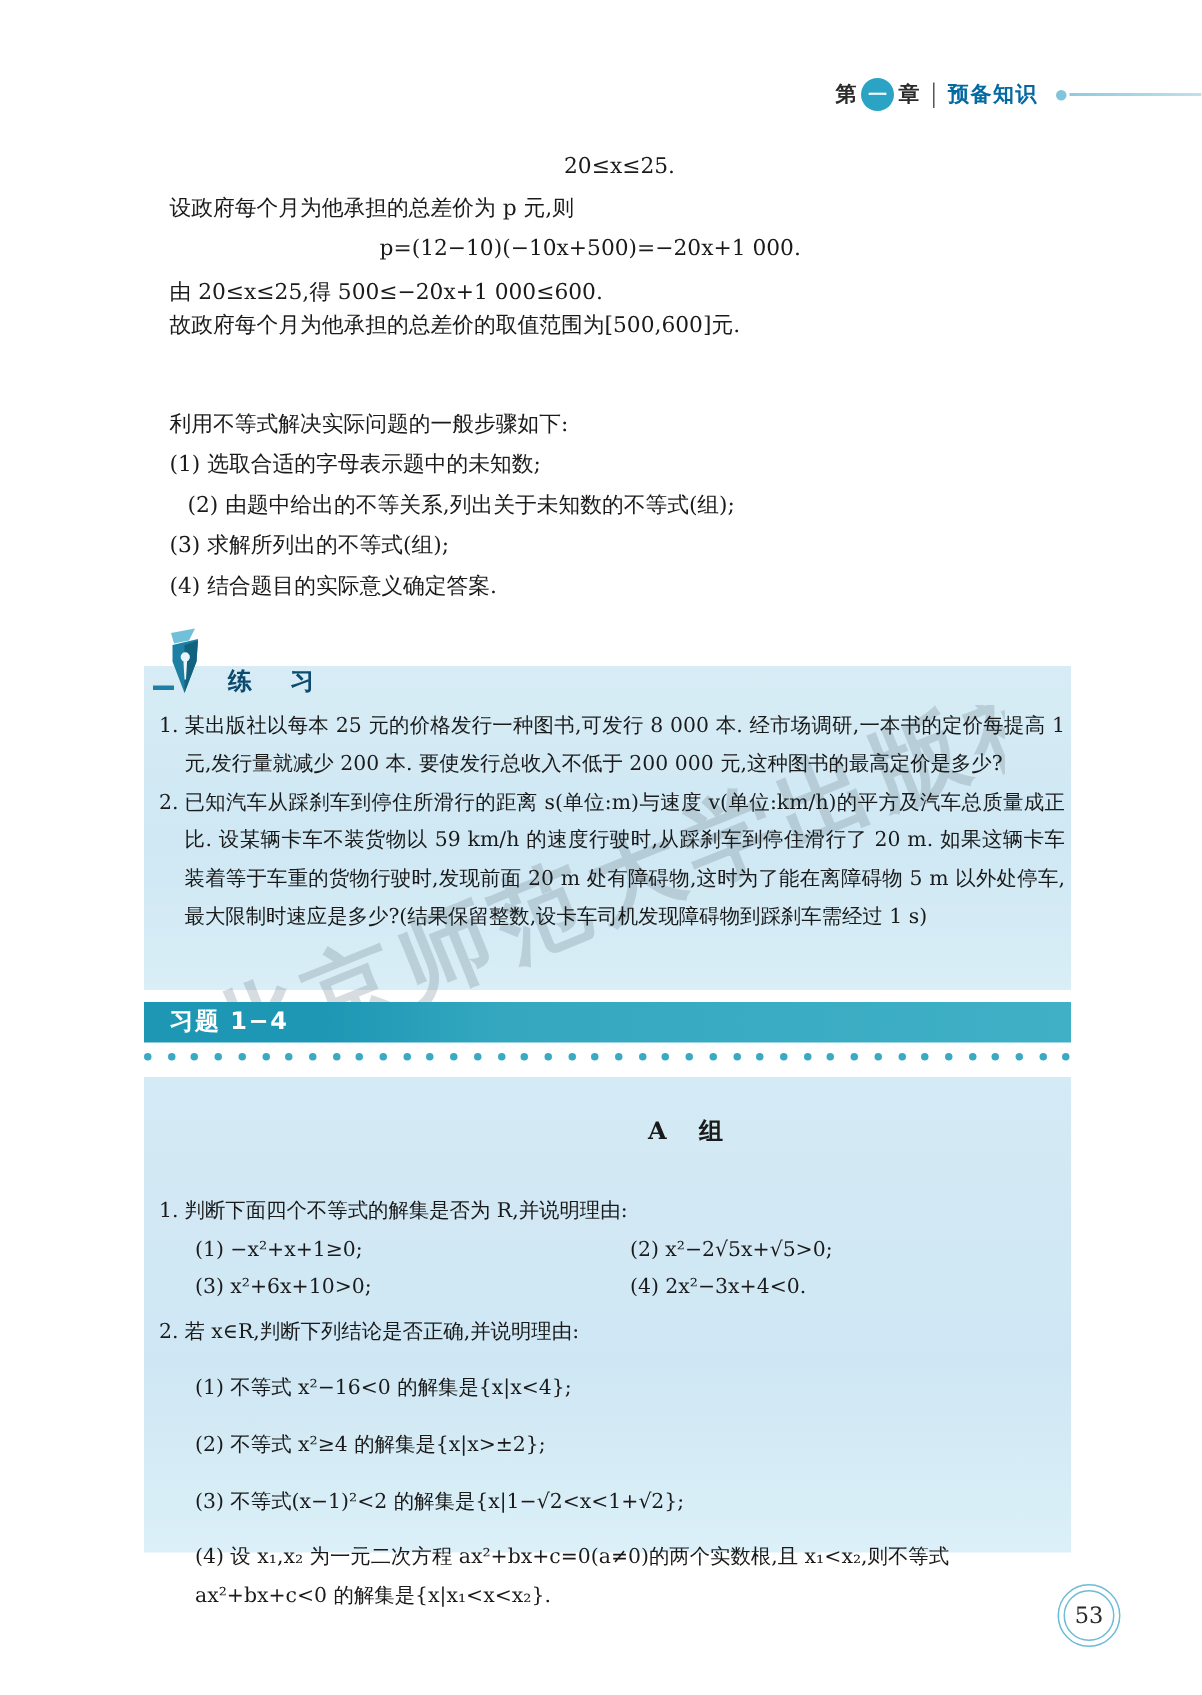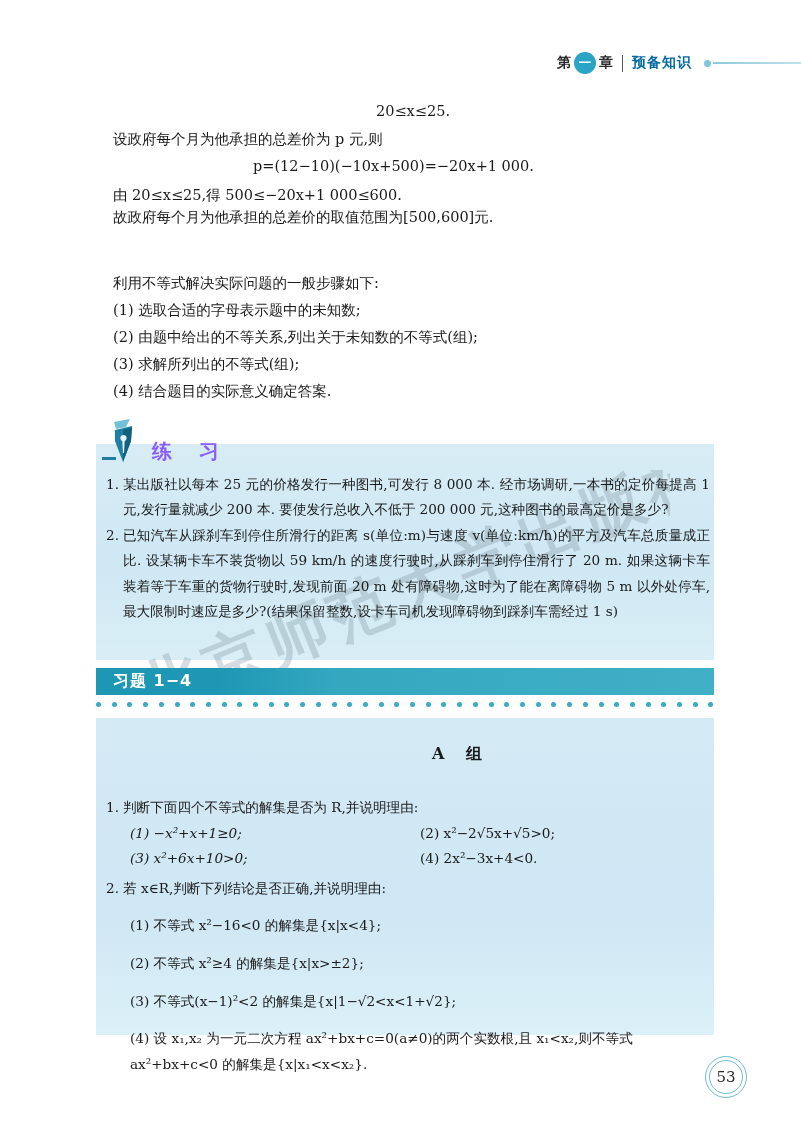--- a/index.html
+++ b/index.html
@@ -94,21 +94,21 @@
   .practice-hd{
     position:absolute;left:96px;top:424px;height:44px;
     display:flex;align-items:flex-end;z-index:5;
   }
   .pen{
     position:relative;width:46px;height:52px;margin-left:4px;
   }
   .pen svg{position:absolute;left:0;top:0;}
   .practice-label{
     font-family:"DejaVu Sans","Liberation Sans",sans-serif;
-    font-size:20px;font-weight:bold;color:#8b5cf6;
+    font-size:16px;font-weight:bold;color:#0c4a6e;
     letter-spacing:10px;margin-left:6px;margin-bottom:3px;
   }
   .practice-list{
     position:absolute;left:106px;top:472px;width:604px;
     font-size:13.6px;line-height:25.4px;z-index:5;
   }
   .pitem{display:flex;margin-bottom:0;}
   .pnum{width:17px;flex:0 0 17px;}
   .pbody{flex:1;text-align:justify;}
 
@@ -146,21 +146,21 @@
     font-size:16px;font-weight:bold;
     font-family:"DejaVu Serif","Liberation Serif",serif;
     letter-spacing:8px;
   }
   .ex-list{
     position:absolute;left:106px;top:795px;width:604px;
     font-size:13.6px;line-height:25.6px;z-index:5;
   }
   .subrow{display:flex;}
   .subrow .half{width:50%;}
-  .sub{padding-left:24px;font-style:italic;}
+  .sub{padding-left:24px;}
   .sub2{padding-left:24px;margin-top:12px;}
 
   
   .pageno{
     position:absolute;right:54px;bottom:32px;
     width:42px;height:42px;z-index:6;
   }
   .pageno .ring{
     position:absolute;inset:0;border-radius:50%;
     border:1.4px solid #6fbcd6;
@@ -214,21 +214,21 @@
   <div class="txt" style="top:204px;">
     <span>故政府每个月为他承担的总差价的取值范围为[500,600]元.</span>
   </div>
 
   <div class="txt" style="top:270px;">
     <span>利用不等式解决实际问题的一般步骤如下:</span>
   </div>
   <div class="txt" style="top:297px;">
     <span>(1) 选取合适的字母表示题中的未知数;</span>
   </div>
-  <div class="txt" style="top:324px;">
+  <div class="txt" style="top:324px;margin-left:12px;">
     <span>(2) 由题中给出的不等关系,列出关于未知数的不等式(组);</span>
   </div>
   <div class="txt" style="top:351px;">
     <span>(3) 求解所列出的不等式(组);</span>
   </div>
   <div class="txt" style="top:378px;">
     <span>(4) 结合题目的实际意义确定答案.</span>
   </div>
 
   <div class="practice"></div>

